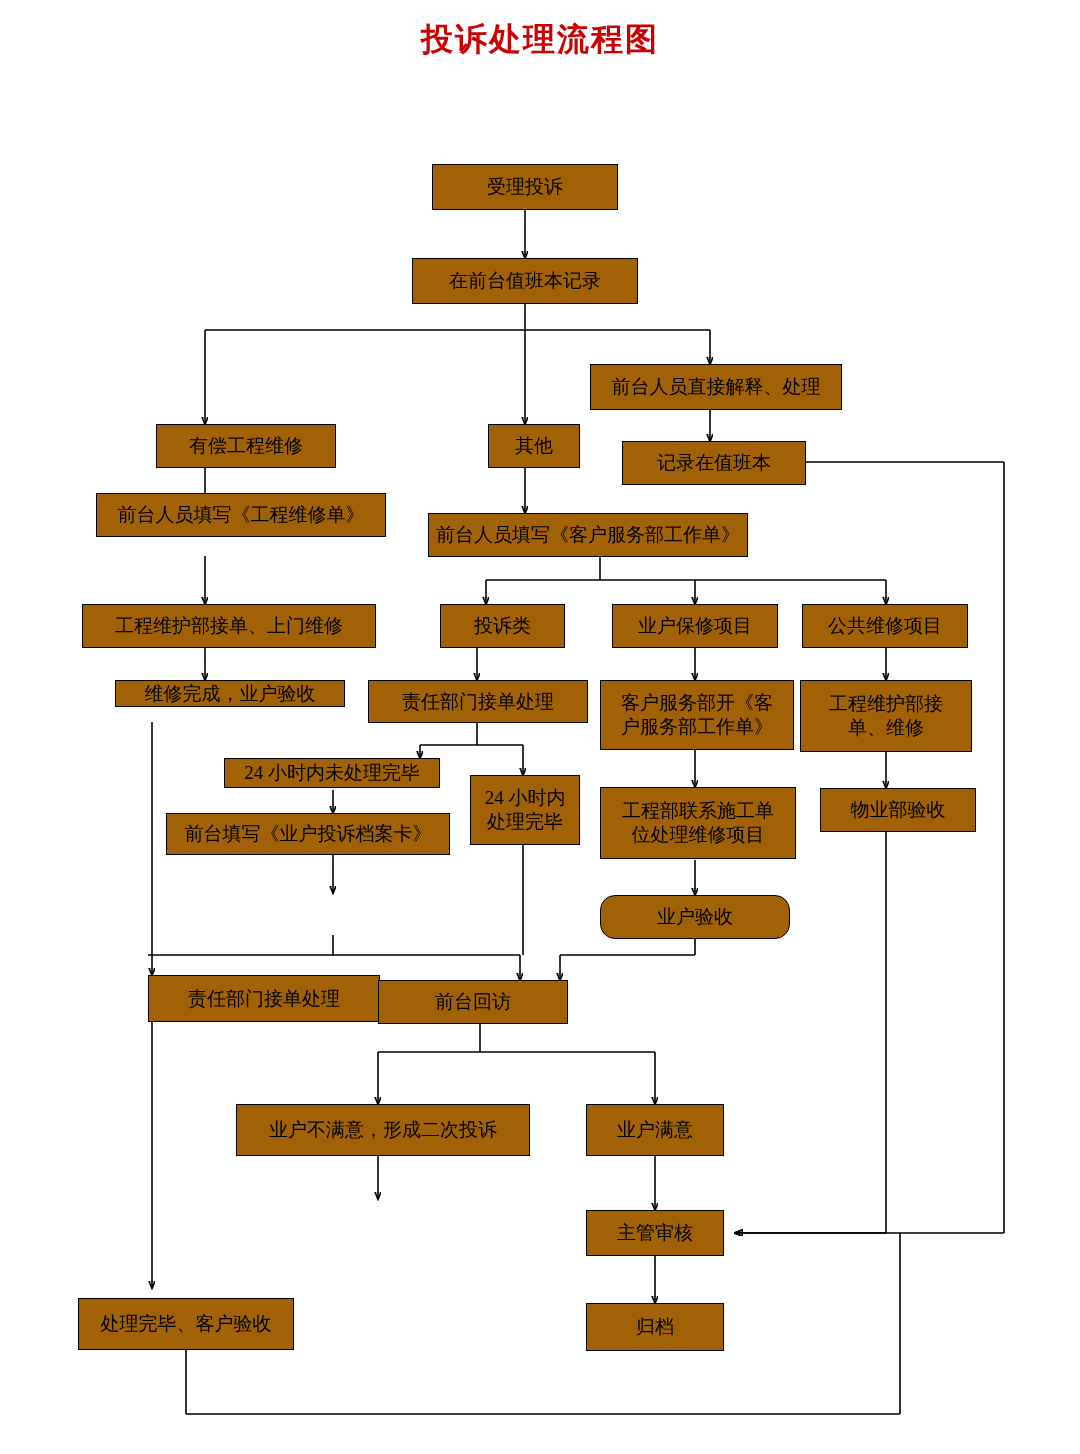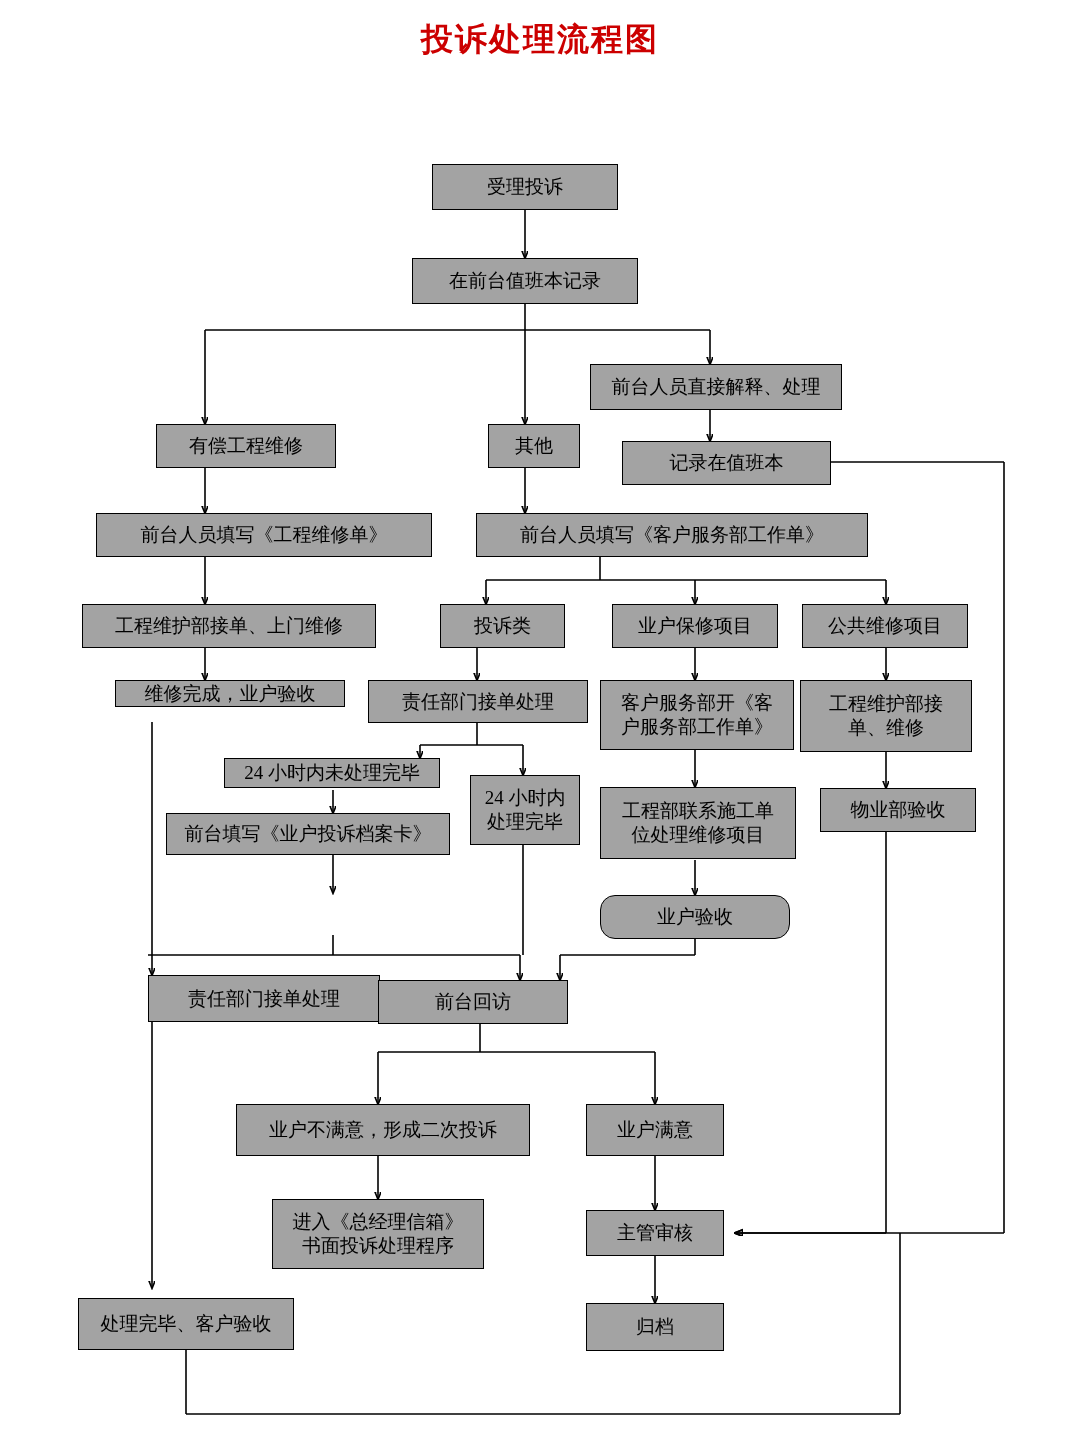--- a/index.html
+++ b/index.html
@@ -26,21 +26,21 @@
     color: #cc0000;
     font-size: 32px;
     font-weight: bold;
     letter-spacing: 2px;
     font-family: "Liberation Sans", "DejaVu Sans", sans-serif;
   }
   .node {
     position: absolute;
     box-sizing: border-box;
     border: 1px solid #000000;
-    background: #a3a3a3;
+    background: #a16207;
     display: flex;
     align-items: center;
     justify-content: center;
     text-align: center;
     font-size: 19px;
     line-height: 1.25;
     color: #000000;
     padding: 2px 4px;
     white-space: pre-line;
     z-index: 2;
@@ -169,29 +169,29 @@
   </div>
 
   <div class="node" style="left:156px; top:424px; width:180px; height:44px;">
     <span>有偿工程维修</span>
   </div>
 
   <div class="node" style="left:488px; top:424px; width:92px; height:44px;">
     <span>其他</span>
   </div>
 
-  <div class="node" style="left:622px; top:441px; width:209px; height:44px;">
+  <div class="node" style="left:622px; top:441px; width:184px; height:44px;">
     <span>记录在值班本</span>
   </div>
 
-  <div class="node" style="left:96px; top:513px; width:336px; height:44px;">
+  <div class="node" style="left:96px; top:493px; width:290px; height:44px;">
     <span>前台人员填写《工程维修单》</span>
   </div>
 
-  <div class="node" style="left:428px; top:513px; width:392px; height:44px;margin-left:48px;">
+  <div class="node" style="left:428px; top:513px; width:320px; height:44px;">
     <span>前台人员填写《客户服务部工作单》</span>
   </div>
 
   <div class="node" style="left:82px; top:604px; width:294px; height:44px;">
     <span>工程维护部接单、上门维修</span>
   </div>
 
   <div class="node" style="left:428px; top:604px; width:125px; height:44px;margin-left:12px;">
     <span>投诉类</span>
   </div>
@@ -258,24 +258,20 @@
   </div>
 
   <div class="node" style="left:586px; top:1104px; width:138px; height:52px;">
     <span>业户满意</span>
   </div>
 
   <div class="node" style="left:236px; top:1104px; width:294px; height:52px;">
     <span>业户不满意，形成二次投诉</span>
   </div>
 
-  <div class="node" style="left:272px; top:1199px; width:212px; height:70px;">
-    <span>进入《总经理信箱》
-书面投诉处理程序</span>
-  </div>
 
   <div class="node" style="left:586px; top:1210px; width:138px; height:46px;">
     <span>主管审核</span>
   </div>
 
   <div class="node" style="left:78px; top:1298px; width:216px; height:52px;">
     <span>处理完毕、客户验收</span>
   </div>
 
   <div class="node" style="left:586px; top:1303px; width:138px; height:48px;">

